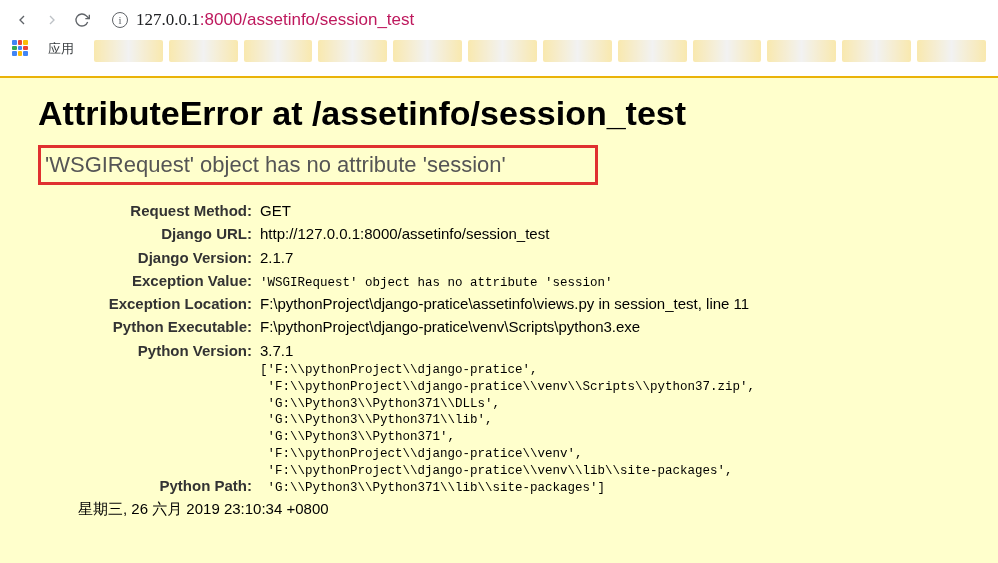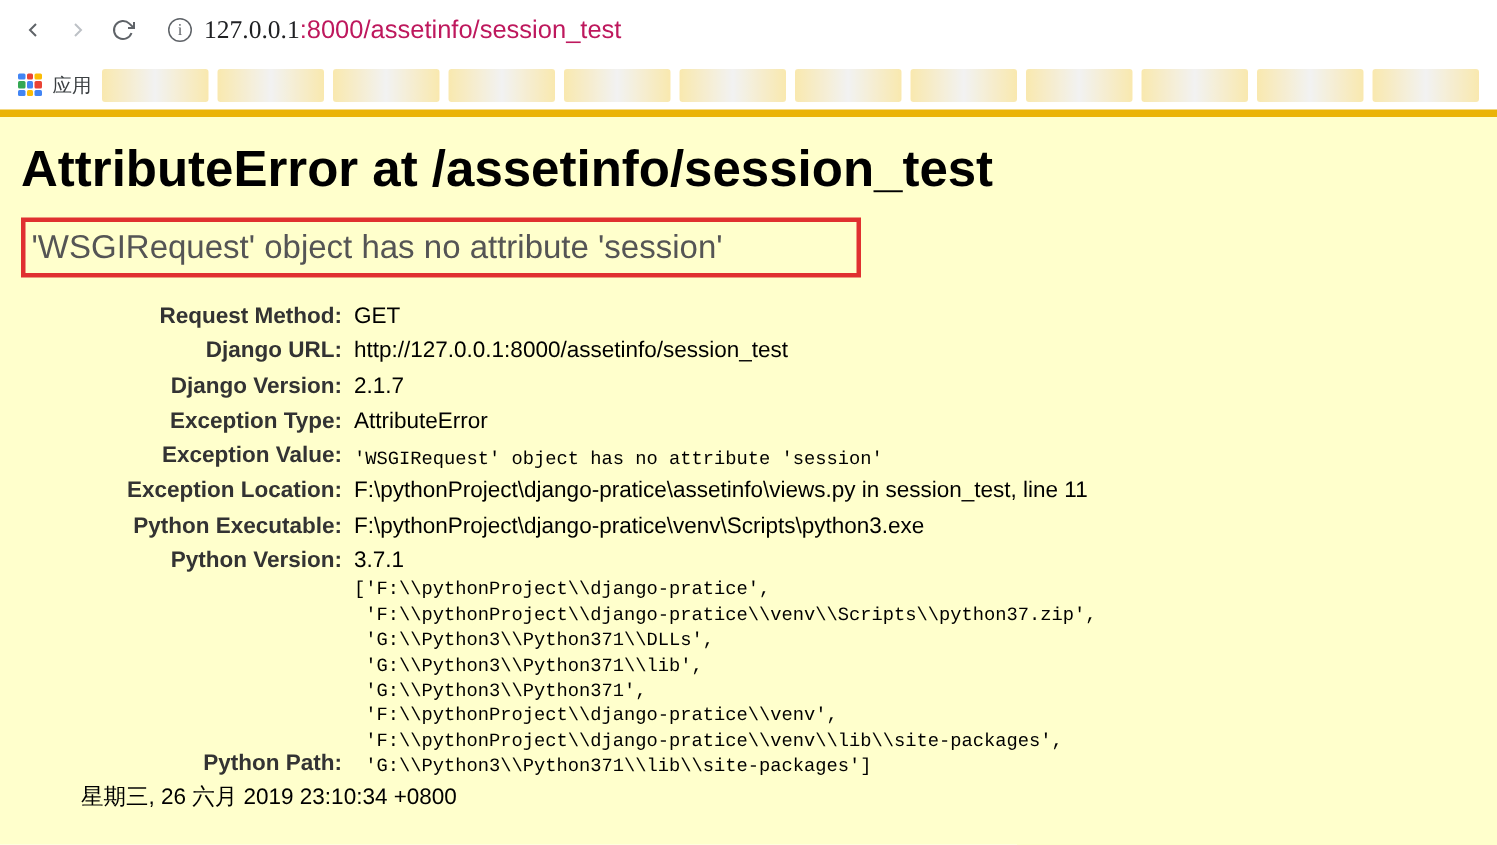--- a/index.html
+++ b/index.html
@@ -7,33 +7,33 @@
   
   .browser-bar { height: 40px; display: flex; align-items: center; padding: 0 12px; gap: 10px; background: #fff; }
   .nav-btn { width: 20px; height: 20px; display: flex; align-items: center; justify-content: center; cursor: pointer; color: #5f6368; }
   .nav-btn.disabled { color: #bdc1c6; }
   .nav-btn svg { width: 16px; height: 16px; stroke: currentColor; stroke-width: 2; fill: none; }
   .url-bar { flex: 1; display: flex; align-items: center; gap: 8px; padding-left: 10px; font-size: 17px; color: #202124; }
   .info-icon { width: 16px; height: 16px; border: 1.5px solid #5f6368; border-radius: 50%; display: flex; align-items: center; justify-content: center; font-size: 11px; color: #5f6368; font-family: serif; }
   .url-host { color: #202124; font-family: Liberation Serif, serif; }
   .url-port-path { color: #be185d; }
   
-  .bookmark-bar { height: 38px; display: flex; align-items: center; padding: 0 12px; gap: 7px; border-bottom: 5px solid #eab308; }
+  .bookmark-bar { height: 38px; display: flex; padding: 0 12px; gap: 20px; border-bottom: 2px solid #eab308; }
   .apps-icon { width: 16px; height: 16px; display: grid; grid-template-columns: repeat(3, 1fr); grid-template-rows: repeat(3, 1fr); gap: 1px; }
   .apps-icon span { background: #4285f4; border-radius: 1px; }
   .apps-icon span:nth-child(2) { background: #ea4335; }
   .apps-icon span:nth-child(3) { background: #fbbc05; }
   .apps-icon span:nth-child(4) { background: #34a853; }
   .apps-icon span:nth-child(6) { background: #ea4335; }
   .apps-icon span:nth-child(8) { background: #fbbc05; }
   .apps-label { font-size: 13px; color: #3c4043; }
   .bm-blur { flex: 1; height: 22px; display: flex; gap: 6px; opacity: 0.55; }
   .bm-blur span { flex: 1; background: linear-gradient(90deg, #f5d76e, #e8e8e8, #f5d76e); border-radius: 2px; }
   
-  .page { background: #ffffcc; padding: 16px 14px; height: calc(563px - 78px); overflow: hidden; }
+  .page { background: #ffffcc; padding: 16px 38px; height: calc(563px - 78px); overflow: hidden; }
   .error-title { font-size: 34px; font-weight: 600; color: #000; margin-bottom: 12px; font-family: "Segoe UI", Arial, sans-serif; }
   .error-subtitle { font-size: 22px; color: #555; background: #ffffcc; border: 3px solid #e03030; padding: 4px 4px; margin-bottom: 14px; display: inline-block; width: 560px; }
   
   .info-table { margin-left: 40px; }
   .info-row { display: flex; align-items: flex-end; line-height: 1.55; }
   .info-label { width: 182px; text-align: right; font-weight: 700; color: #333; font-size: 15px; padding-right: 8px; }
   .info-value { font-size: 15px; color: #000; }
   .info-value.mono { font-family: "Courier New", monospace; font-size: 12.5px; white-space: pre; line-height: 1.35; }
 </style>
 </head>
@@ -102,24 +102,20 @@
     </div>
     <div class="info-row">
       <div class="info-label">Django URL:</div>
       <div class="info-value">http://127.0.0.1:8000/assetinfo/session_test</div>
     </div>
     <div class="info-row">
       <div class="info-label">Django Version:</div>
       <div class="info-value">2.1.7</div>
     </div>
     <div class="info-row">
-      <div class="info-label">Exception Type:</div>
-      <div class="info-value">AttributeError</div>
-    </div>
-    <div class="info-row">
       <div class="info-label">Exception Value:</div>
       <div class="info-value mono">'WSGIRequest' object has no attribute 'session'</div>
     </div>
     <div class="info-row">
       <div class="info-label">Exception Location:</div>
       <div class="info-value">F:\pythonProject\django-pratice\assetinfo\views.py in session_test, line 11</div>
     </div>
     <div class="info-row">
       <div class="info-label">Python Executable:</div>
       <div class="info-value">F:\pythonProject\django-pratice\venv\Scripts\python3.exe</div>

